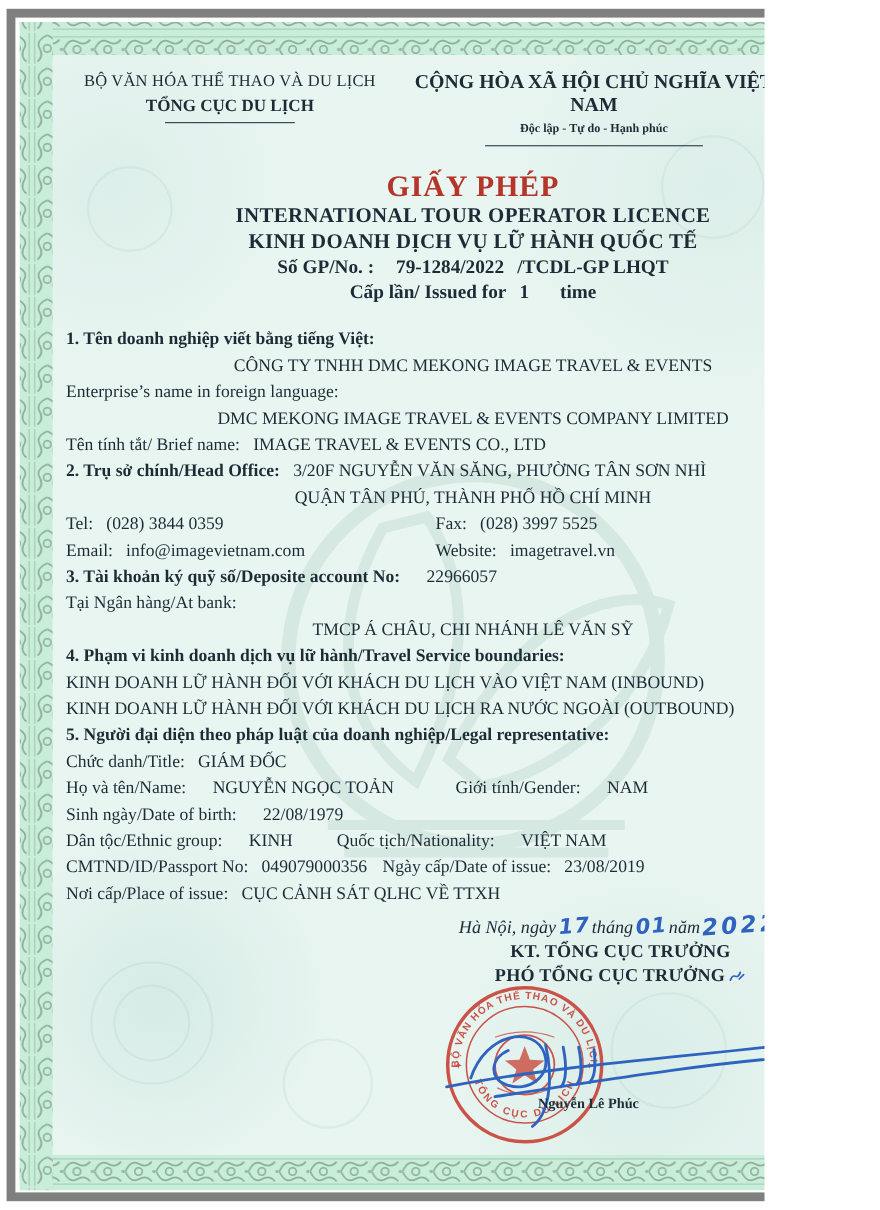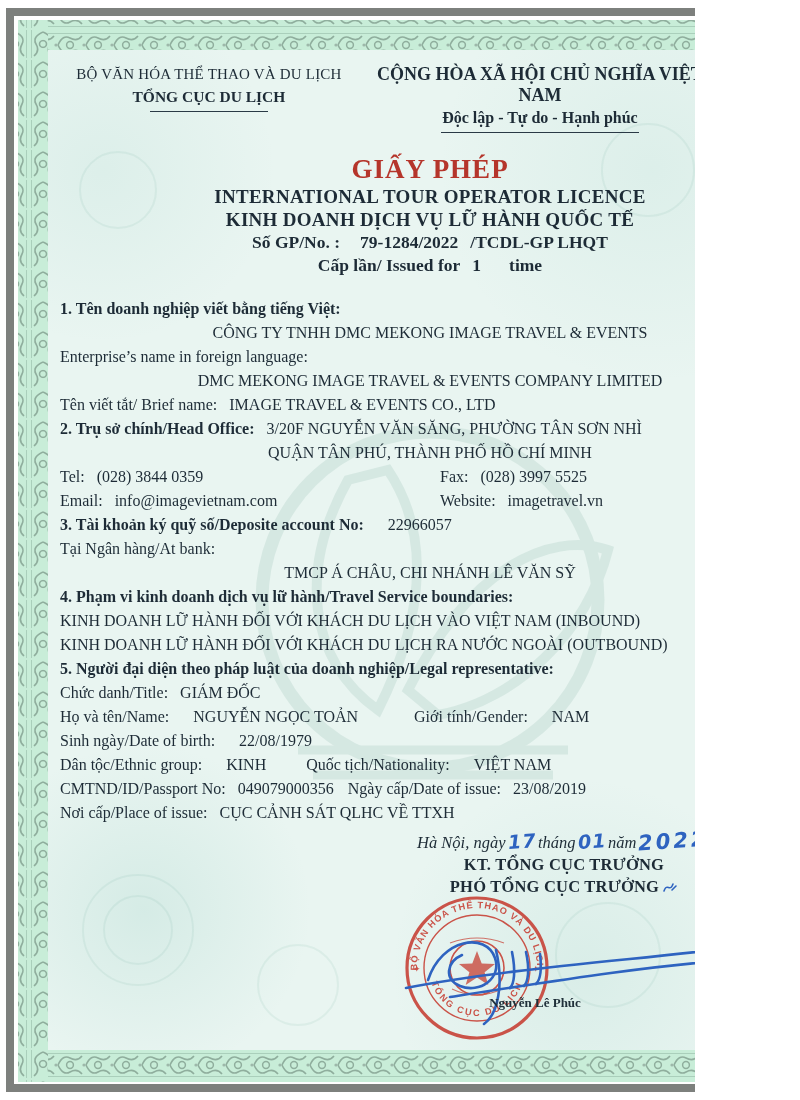--- a/index.html
+++ b/index.html
@@ -19,21 +19,21 @@
   .content{position:relative;padding:14px 12px 0 12px;}
 
   
   .hdr{display:flex;}
   .hdr-col{text-align:center;line-height:21px;}
   .hdr-left{width:45%;}
   .hdr-right{width:55%;}
   .hdr-l1{font-size:15px;letter-spacing:.2px;}
   .hdr-l2{font-size:15.5px;font-weight:bold;margin-top:1px;}
   .hdr-r1{font-size:18px;font-weight:bold;}
-  .hdr-r2{font-size:16px;font-weight:bold;margin-top:1px;}
+  .hdr-r2{font-size:11px;font-weight:bold;margin-top:1px;}
   .uline{height:0;border-bottom:1.5px solid #2a3a46;margin:4px auto 0 auto;}
   .uline-left{width:118px;}
   .uline-right{width:198px;}
 
   
   .title-block{text-align:center;padding-left:78px;margin-top:20px;}
   .t-main{font-size:27px;font-weight:bold;color:#b5352b;letter-spacing:1px;line-height:32px;}
   .t-sub{font-size:19px;font-weight:bold;line-height:23px;letter-spacing:.3px;}
   .t-no,.t-issued{font-size:17.5px;font-weight:bold;line-height:23px;}
   .gap12{display:inline-block;width:12px;} .gap20{display:inline-block;width:20px;}
@@ -41,21 +41,21 @@
 
   
   .body{margin-top:20px;font-size:16px;}
   .body p{margin:0;line-height:24px;}
   .h{font-weight:bold;}
   .sec{margin-top:3px;}
   .ctr{text-align:center;padding-left:78px;}
   .lbl{font-weight:normal;}
   .v{margin-left:12px;}
   .v2{margin-left:24px;}
-  .row2{display:flex;gap:44px;}
+  .row2{display:flex;}
   .cell-l{width:336px;}
   .cell-r{flex:1;}
 
   
   .sign-block{position:absolute;left:320px;top:780px;width:392px;text-align:center;line-height:22px;}
   .date-line{font-style:italic;font-size:16.5px;}
   .hw{font-family:"DejaVu Sans",sans-serif;font-style:italic;font-weight:bold;color:#2e63c0;
       display:inline-block;transform:rotate(-4deg);font-size:19px;letter-spacing:1px;margin:0 2px;}
   .hw-year{font-size:21px;letter-spacing:3px;}
   .sign-l{font-weight:bold;font-size:16.5px;letter-spacing:.2px;}
@@ -146,21 +146,21 @@
           <span>Cấp lần/ Issued for</span><span class="gap12"></span><span>1</span><span class="gap28"></span><span>time</span>
         </div>
       </div>
 
       <div class="body">
 
         <p class="h">1. Tên doanh nghiệp viết bằng tiếng Việt:</p>
         <p class="ctr">CÔNG TY TNHH DMC MEKONG IMAGE TRAVEL &amp; EVENTS</p>
         <p>Enterprise’s name in foreign language:</p>
         <p class="ctr">DMC MEKONG IMAGE TRAVEL &amp; EVENTS COMPANY LIMITED</p>
-        <p><span class="lbl">Tên viết tắt/ Brief name:</span><span class="v">IMAGE TRAVEL &amp; EVENTS CO., LTD</span></p>
+        <p><span class="lbl">Tên tính tắt/ Brief name:</span><span class="v">IMAGE TRAVEL &amp; EVENTS CO., LTD</span></p>
 
         <p class="sec"><span class="h">2. Trụ sở chính/Head Office:</span><span class="v">3/20F NGUYỄN VĂN SĂNG, PHƯỜNG TÂN SƠN NHÌ</span></p>
         <p class="ctr">QUẬN TÂN PHÚ, THÀNH PHỐ HỒ CHÍ MINH</p>
         <p class="row2">
           <span class="cell-l"><span>Tel:</span><span class="v">(028) 3844 0359</span></span>
           <span class="cell-r"><span>Fax:</span><span class="v">(028) 3997 5525</span></span>
         </p>
         <p class="row2">
           <span class="cell-l"><span>Email:</span><span class="v">info@imagevietnam.com</span></span>
           <span class="cell-r"><span>Website:</span><span class="v">imagetravel.vn</span></span>

